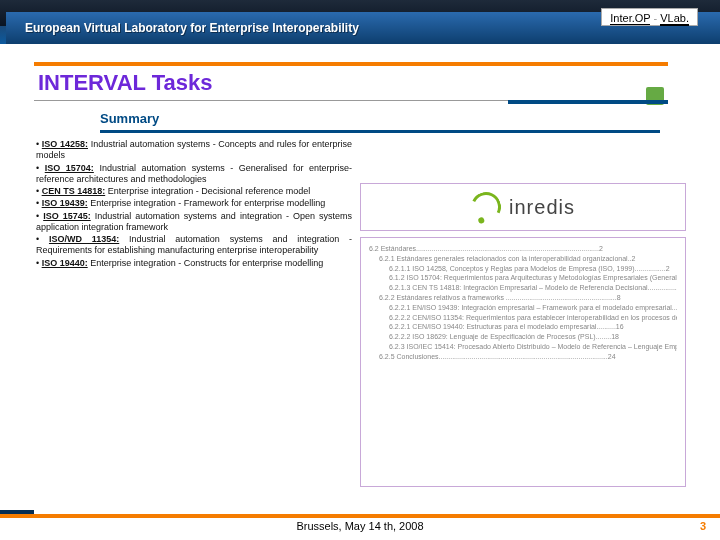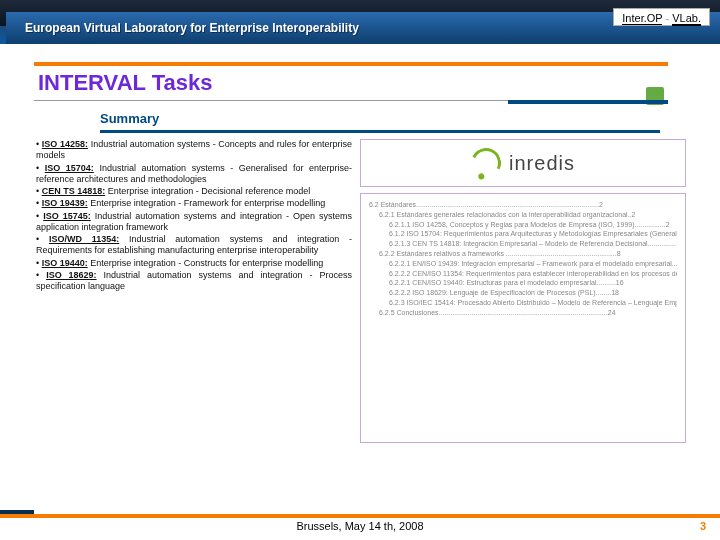--- a/index.html
+++ b/index.html
@@ -1,21 +1,21 @@
 <!DOCTYPE html>
 <html><head>
 <meta charset="utf-8">
 <style>
   * { box-sizing: border-box; margin: 0; padding: 0; }
   body { width: 720px; height: 540px; font-family: Arial, sans-serif; background: #fff; overflow: hidden; position: relative; }
   
   .top-bar { height: 44px; background: linear-gradient(to bottom, #1e2a3a 0%, #0a1422 60%, #1a4a7a 60%, #0d5a9e 100%); position: relative; }
   .top-bar-inner { position: absolute; bottom: 0; left: 6px; right: 0; height: 32px; background: linear-gradient(to bottom, #2a6aae 0%, #0d3e6e 100%); display: flex; align-items: center; padding-left: 19px; }
   .header-title { color: #fff; font-size: 12px; font-weight: bold; text-shadow: 1px 1px 0 rgba(0,0,0,.4); }
-  .top-logo { position: absolute; right: 10px; top: 8px; background: #fff; border: 1px solid #aaa; padding: 3px 8px 1px; font-size: 11px; color: #000; }
+  .top-logo { position: absolute; right: 22px; top: 8px; background: #fff; border: 1px solid #aaa; padding: 3px 8px 1px; font-size: 11px; color: #000; }
   .top-logo .under1 { border-bottom: 1.5px solid #000; padding-bottom: 0px; }
   .top-logo .grey { color: #999; }
   .top-logo .under2 { border-bottom: 2px solid #000; }
   
   .title-block { margin: 18px 0 0 34px; width: 640px; }
   .orange-bar-top { height: 4px; width: 634px; background: #f57c00; margin-bottom: 2px; }
   .page-title { font-size: 22px; font-weight: bold; color: #6d28d9; padding: 2px 0 4px 4px; }
   .title-underline { border-top: 1px solid #999; width: 634px; position: relative; }
   .green-badge { position: absolute; right: 4px; top: -14px; width: 18px; height: 18px; background: #6a4; border-radius: 2px; }
   .title-underline::after { content: ""; position: absolute; right: 0; top: -1px; width: 160px; height: 4px; background: #004a84; }
@@ -23,21 +23,21 @@
   .summary-row { margin-left: 100px; margin-top: 8px; }
   .summary-title { color: #004a84; font-weight: bold; font-size: 13px; }
   .summary-bar { height: 3px; width: 560px; background: #004a84; margin-top: 3px; }
   
   .content { display: flex; margin: 6px 8px 0 36px; }
   .bullets { width: 316px; font-size: 9px; line-height: 1.25; text-align: justify; color: #111; }
   .bullets p { margin-bottom: 1px; }
   .bullets .std { font-weight: bold; text-decoration: underline; }
   
   .right-col { width: 326px; margin-left: 8px; position: relative; }
-  .logo-box { border: 1px solid #94a; border-color: #b7d; border: 1px solid #c8a8d8; background: #fff; height: 48px; margin-bottom: 6px; display: flex; align-items: center; justify-content: center; gap: 8px; }
+  .logo-box { border: 1px solid #94a; border-color: #b7d; border: 1px solid #c8a8d8; background: #fff; height: 48px; margin-bottom: 6px; display: flex; align-items: center; justify-content: center; gap: 8px; margin-top: 44px; }
   .logo-swirl { width: 30px; height: 30px; border: 3px solid #7ab51d; border-radius: 50% 50% 50% 0; border-left-color: transparent; border-bottom-color: transparent; transform: rotate(-20deg); position: relative; }
   .logo-swirl::after { content: ""; position: absolute; width: 6px; height: 6px; background: #7ab51d; border-radius: 50%; bottom: -2px; left: 0px; }
   .logo-text { font-size: 20px; color: #444; letter-spacing: 1px; font-family: Arial, sans-serif; }
   
   .toc-box { border: 1px solid #c8a8d8; background: #fff; height: 250px; padding: 6px 8px; overflow: hidden; }
   .toc-line { font-size: 7px; color: #888; line-height: 1.4; white-space: nowrap; overflow: hidden; filter: blur(0.4px); }
   .toc-line.l1 { padding-left: 0; }
   .toc-line.l2 { padding-left: 10px; }
   .toc-line.l3 { padding-left: 20px; }
   
@@ -79,21 +79,20 @@
 
 <div class="content">
   <div class="bullets" id="bullets">
       <p><span>• </span><span class="std">ISO 14258:</span><span> Industrial automation systems - Concepts and rules for enterprise models</span></p>
       <p><span>• </span><span class="std">ISO 15704:</span><span> Industrial automation systems - Generalised for enterprise-reference architectures and methodologies</span></p>
       <p><span>• </span><span class="std">CEN TS 14818:</span><span> Enterprise integration - Decisional reference model</span></p>
       <p><span>• </span><span class="std">ISO 19439:</span><span> Enterprise integration - Framework for enterprise modelling</span></p>
       <p><span>• </span><span class="std">ISO 15745:</span><span> Industrial automation systems and integration - Open systems application integration framework</span></p>
       <p><span>• </span><span class="std">ISO/WD 11354:</span><span> Industrial automation systems and integration - Requirements for establishing manufacturing enterprise interoperability</span></p>
       <p><span>• </span><span class="std">ISO 19440:</span><span> Enterprise integration - Constructs for enterprise modelling</span></p>
-      <p><span>• </span><span class="std">ISO 18629:</span><span> Industrial automation systems and integration - Process specification language</span></p>
     </div>
   <div class="right-col">
     <div class="logo-box">
       <div class="logo-swirl"></div>
       <span class="logo-text">inredis</span>
     </div>
     <div class="toc-box" id="toc">
         <div class="toc-line l1">6.2 Estándares..............................................................................................2</div>
         <div class="toc-line l2">6.2.1 Estándares generales relacionados con la interoperabilidad organizacional..2</div>
         <div class="toc-line l3">6.2.1.1 ISO 14258, Conceptos y Reglas para Modelos de Empresa (ISO, 1999)................2</div>

